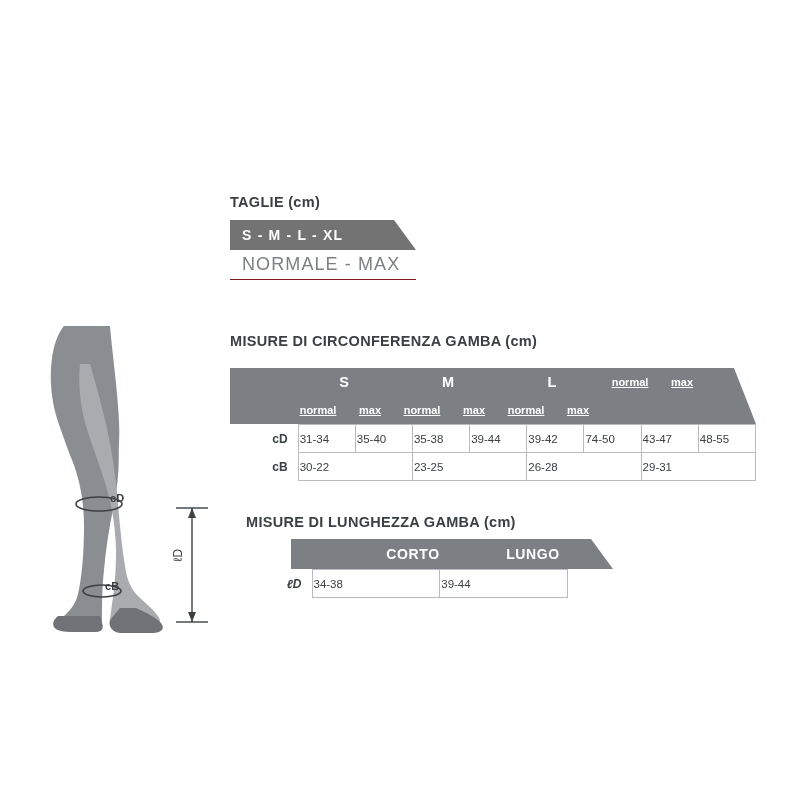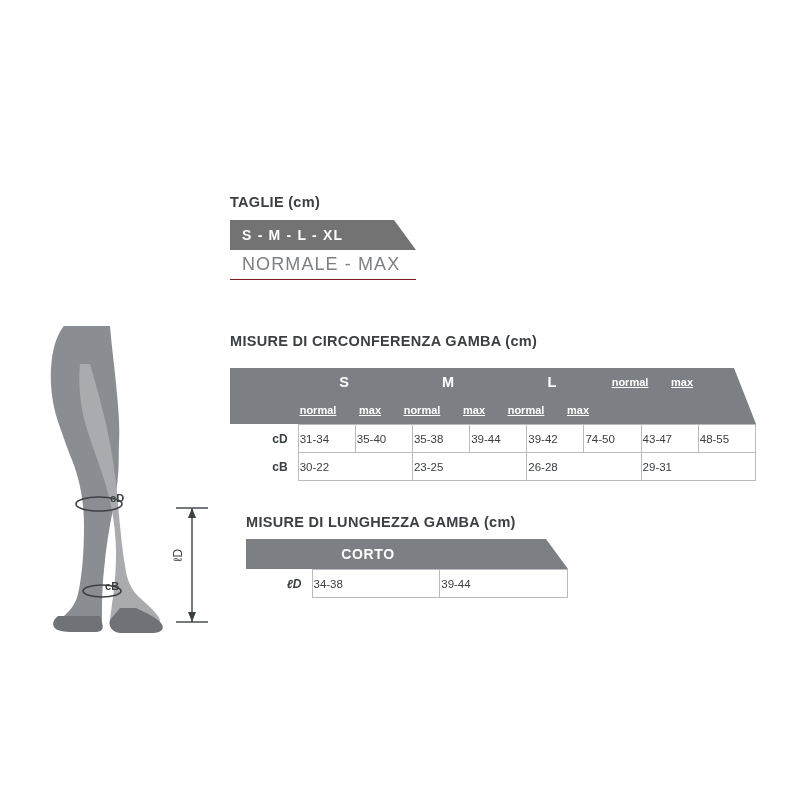--- a/index.html
+++ b/index.html
@@ -180,21 +180,21 @@
 
   
   #block-len {
     position: absolute;
     left: 246px; top: 514px;
     width: 322px;
   }
   #block-len .title { margin-bottom: 9px; }
   .len-head {
     position: relative;
-    width: 322px; height: 30px;
+    width: 322px; height: 30px; margin-left: 45px;
   }
   .len-head-bg {
     position: absolute; left: 0; top: 0;
     width: 322px; height: 30px;
     background: #7c7f84;
     clip-path: polygon(0 0, 300px 0, 322px 30px, 0 30px);
   }
   .len-head-inner {
     position: absolute; left: 0; top: 0;
     width: 322px; height: 30px;
@@ -357,20 +357,21 @@
   </div>
 
   <div id="block-len">
     <div class="section-title title">MISURE DI LUNGHEZZA GAMBA (cm)</div>
 
     <div class="len-head">
       <div class="len-head-bg"></div>
       <div class="len-head-inner">
         <div class="sp"></div>
         <div class="h">CORTO</div>
+        <div class="h">LUNGO</div>
       </div>
     </div>
 
     <table class="grid" id="len-table">
       <colgroup>
         <col class="l-head">
           <col class="l-cell">
           <col class="l-cell">
       </colgroup>
       <tbody>

